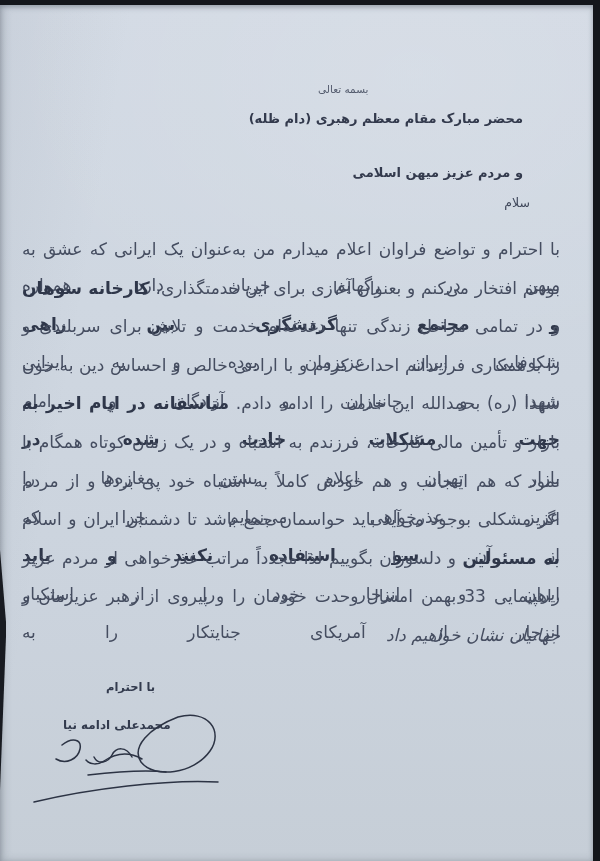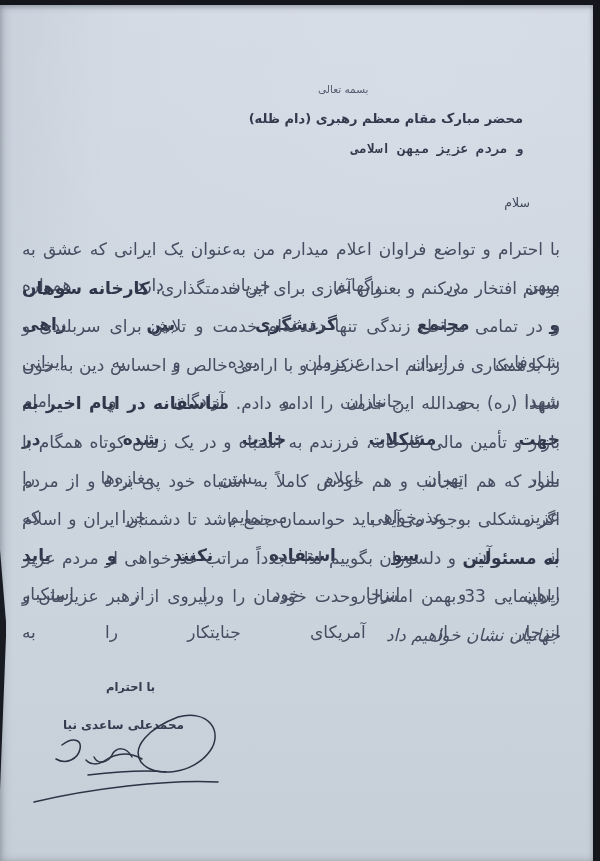--- a/index.html
+++ b/index.html
@@ -27,21 +27,21 @@
     background: #181b21;
     clip-path: polygon(0 0, 100% 30%, 100% 36%, 0 100%);
   }
   .txt { position: absolute; direction: rtl; color: #434b5e; }
   .bismillah {
     left: 318px; top: 78px;
     font-size: 10.5px; color: #545c6e;
   }
   .addr { right: 70px; text-align: right; font-weight: 700; color: #333a4d; font-size: 13px; }
   .addr1 { top: 106px; }
-  .addr2 { top: 136px; font-family: Liberation Mono, monospace; }
+  .addr2 { top: 160px; }
   .salam { right: 63px; top: 190px; text-align: right; font-size: 12.5px; color: #3e4659; }
   .body-text {
     position: absolute;
     left: 22px; right: 33px; top: 226px;
     direction: rtl;
   }
   .line {
     height: 38.6px; line-height: 36px;
     font-size: 17px;
     color: #454d60;
@@ -95,21 +95,21 @@
     <div class="line"><span>بازار و تأمین مالی کارخانه، فرزندم به اشتباه و در یک زمان کوتاه همگام با بازار تهران اعلام بستن مغازه‌ها را</span><span class="b"></span><span></span></div>
     <div class="line"><span>نمود که هم اینجانب و هم خودش کاملاً به اشتباه خود پی برده و از مردم عزیز عذرخواهی می‌نمایم چرا که</span><span class="b"></span><span></span></div>
     <div class="line"><span>اگر مشکلی بوجود می‌آید باید حواسمان جمع باشد تا دشمنان ایران و اسلام از آن </span><span class="b">سو استفاده نکنند و باید</span><span></span></div>
     <div class="line"><span></span><span class="b">به مسئولین</span><span> و دلسوزان بگوییم لذا مجدداً مراتب عذرخواهی از مردم عزیز ایران و انزجار خود را از استکبار</span></div>
     <div class="line"><span>راهپیمایی 33 بهمن امسال وحدت خودمان را و پیروی از رهبر عزیزمان و انزجار از آمریکای جنایتکار را به</span><span class="b"></span><span></span></div>
     <div class="line short"><span>جهانیان نشان خواهیم داد</span><span class="b"></span><span></span></div>
   </div>
 
   <div class="txt closing">با احترام</div>
 
-  <div class="txt signatory">محمدعلی ساعدی نیا</div>
+  <div class="txt signatory">محمدعلی ادامه نیا</div>
 
   <svg class="signature-svg" viewBox="0 0 225 135" aria-hidden="true">
 
     <path d="M150,34 C180,26 196,48 182,68 C166,91 126,96 113,79 C103,64 121,45 150,34"></path>
 
     <path d="M114,76 C100,68 88,70 76,78 C70,82 62,82 58,77"></path>
 
     <path d="M104,74 C98,63 88,64 84,72 C80,80 70,82 66,74"></path>
 
     <path d="M34,62 C44,54 54,56 52,66 C50,76 38,82 28,76"></path>

